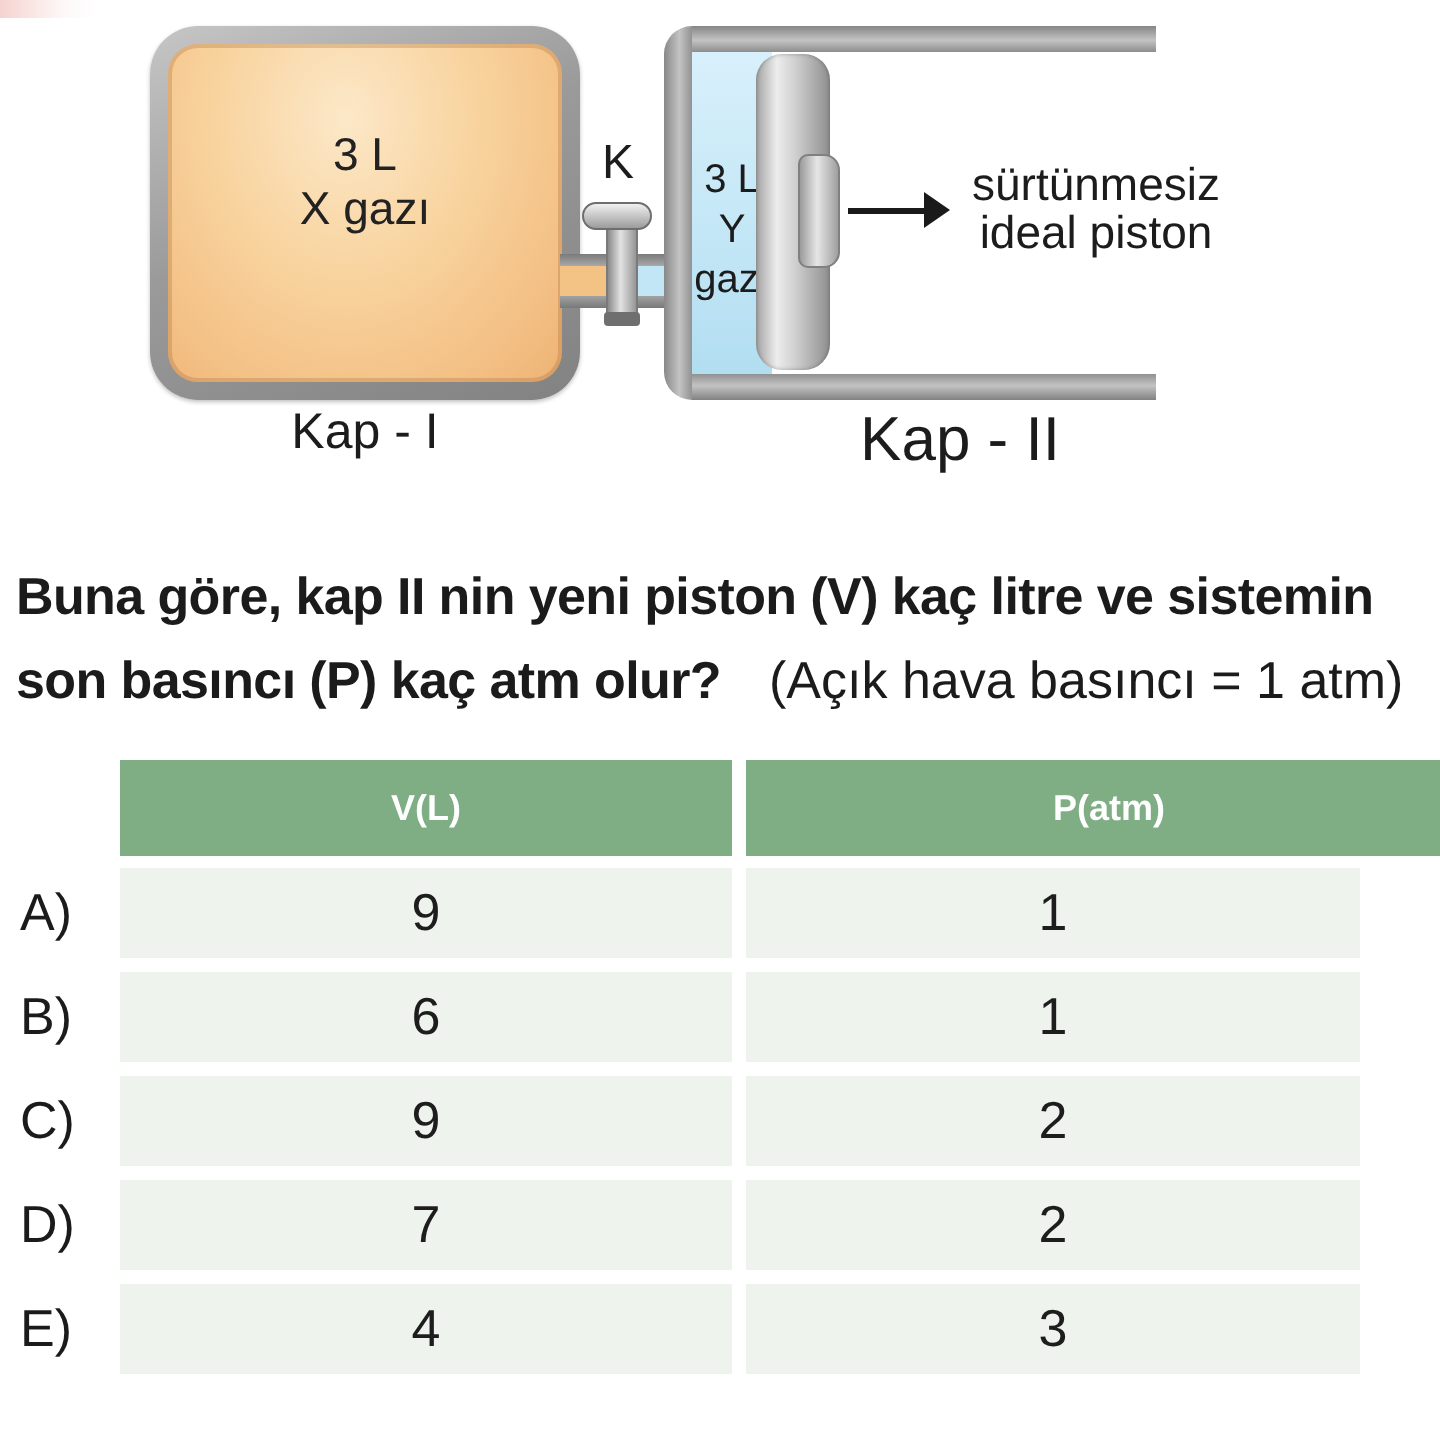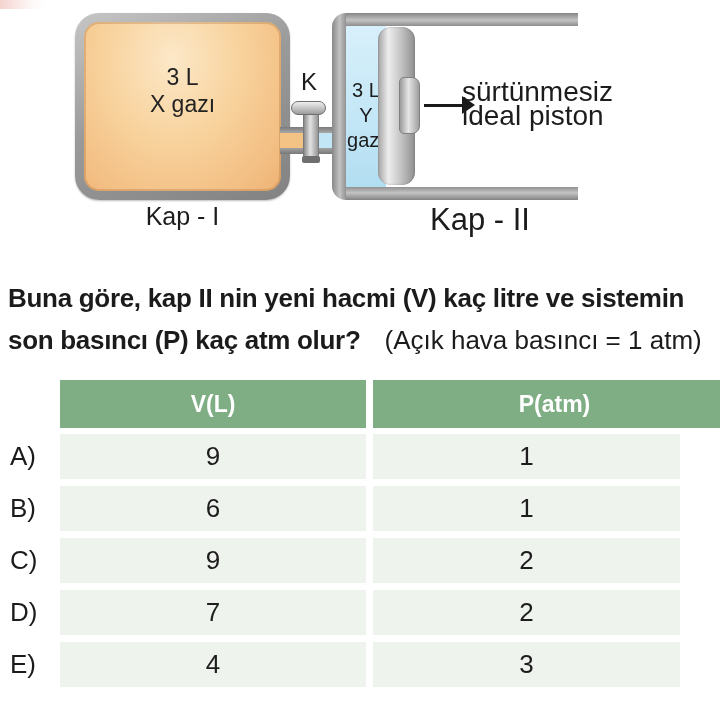--- a/index.html
+++ b/index.html
@@ -58,36 +58,36 @@
   .piston-disc { left:378px; top:27px; width:37px; height:158px; border-radius:13px;
     background:linear-gradient(90deg,#a3a3a3 0%,#ededed 28%,#cdcdcd 55%,#8e8e8e 100%);
     box-shadow:inset 0 0 2px rgba(0,0,0,.3); }
   .piston-hub { left:399px; top:77px; width:21px; height:57px; border-radius:5px 8px 8px 5px;
     background:linear-gradient(90deg,#9b9b9b,#e6e6e6 45%,#9f9f9f);
     border:1px solid #808080; box-sizing:border-box; }
 
   .arrow-line { left:424px; top:104px; width:40px; height:3px; background:#1a1a1a; }
   .arrow-head { left:462px; top:96px; width:0; height:0;
     border-left:13px solid #1a1a1a; border-top:9px solid transparent; border-bottom:9px solid transparent; }
-  .piston-label { left:462px; top:80px; width:172px; text-align:left;
-    font-size:28px; line-height:24px; color:#1c1c1c; }
+  .piston-label { left:462px; top:80px; width:172px; text-align:center;
+    font-size:23px; line-height:24px; color:#1c1c1c; }
 
   .caption-1 { left:75px;  top:202px; width:215px; text-align:center; font-size:25px; color:#1c1c1c; }
   .caption-2 { left:380px; top:202px; width:200px; text-align:center; font-size:31px; color:#1c1c1c; }
 
   
   .q-line { position:absolute; left:8px; white-space:nowrap; font-size:26px; color:#1b1b1b; }
   .q1 { top:241px; }
   .q2 { top:283px; font-weight:bold; letter-spacing:-0.3px; }
   .q3 { top:325px; }
   .q3 .qbold { font-weight:bold; letter-spacing:-0.3px; margin-right:24px; }
 
   
   .th { position:absolute; top:380px; height:48px; background:var(--header-green,#7fae84);
-    color:#ffffff; font-weight:bold; font-size:23px; line-height:48px; text-align:center; }
+    color:#ffffff; font-weight:bold; font-size:18px; line-height:48px; text-align:center; }
   .th1 { left:60px;  width:306px; }
   .th2 { left:373px; width:363px; }
 
   .cell { position:absolute; height:45px; background:var(--row-green,#eef3ed);
     font-size:26px; line-height:45px; text-align:center; color:#1d1d1d; }
   .c1 { left:60px;  width:306px; }
   .c2 { left:373px; width:307px; }
   .letter { position:absolute; left:10px; width:48px; height:45px;
     font-size:26px; line-height:45px; color:#1b1b1b; }
 
@@ -136,21 +136,21 @@
     <div class="abs arrow-head"></div>
     <div class="abs piston-label">
       <div>sürtünmesiz</div>
       <div>ideal piston</div>
     </div>
 
     <div class="abs caption-1">Kap - I</div>
     <div class="abs caption-2">Kap - II</div>
   </div>
 
-  <div class="q-line q2">Buna göre, kap II nin yeni hacmi (V) kaç litre ve sistemin</div>
+  <div class="q-line q2">Buna göre, kap II nin yeni piston (V) kaç litre ve sistemin</div>
   <div class="q-line q3">
     <span class="qbold">son basıncı (P) kaç atm olur?</span><span>(Açık hava basıncı = 1 atm)</span>
   </div>
 
   <div>
     <div class="th th1">V(L)</div>
     <div class="th th2">P(atm)</div>
 
     <div class="letter r0">A)</div>
     <div class="cell c1 r0">9</div>

